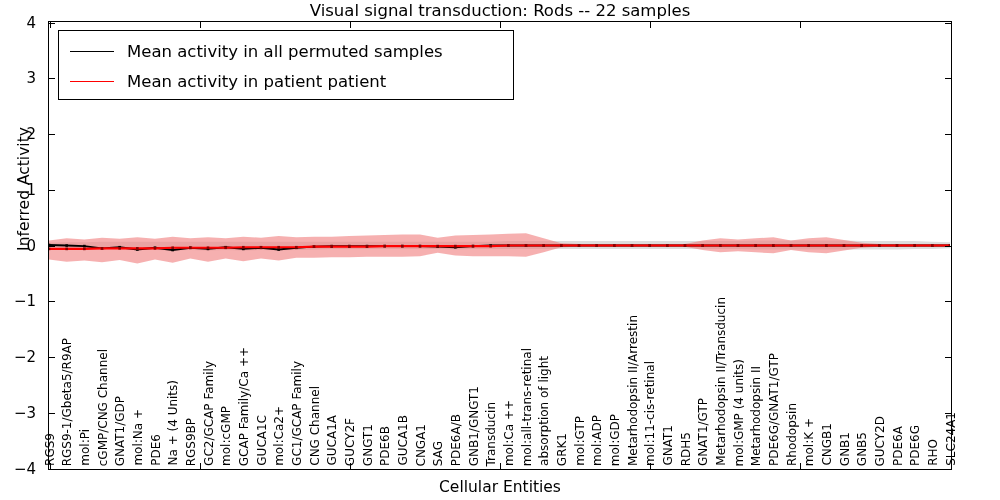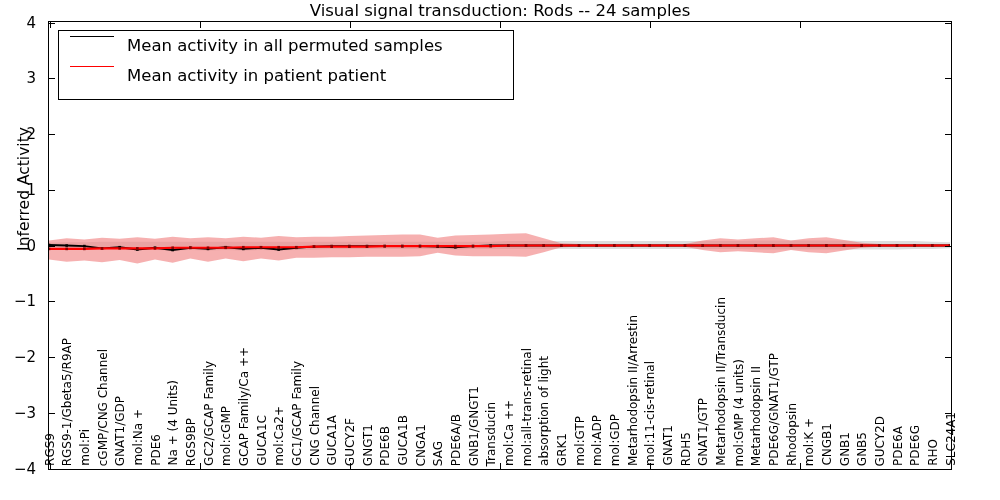--- a/index.html
+++ b/index.html
@@ -42,32 +42,32 @@
   #xlabel{
     position:absolute;left:0;top:478px;width:1000px;text-align:center;font-size:15.5px;
   }
 
   
   #legend{
     position:absolute;left:58px;top:30px;width:456px;height:70px;
     border:1.6px solid #000;background:#fff;box-sizing:border-box;
     padding:5px 0 0 0;
   }
-  .leg-row{display:flex;align-items:flex-start;height:30px;padding-left:11px;}
+  .leg-row{display:flex;align-items:center;height:30px;padding-left:11px;}
   .leg-swatch{width:44px;height:0;margin-right:13px;flex:0 0 44px;}
   .leg-text{font-size:16.5px;white-space:nowrap;}
 
   svg{display:block;}
 </style>
 </head>
 <body>
 
 <div id="figure">
 
-  <div id="title">Visual signal transduction: Rods -- 24 samples</div>
+  <div id="title">Visual signal transduction: Rods -- 22 samples</div>
 
   <div id="ylabel">Inferred Activity</div>
   <div id="ytick-labels">
       <div class="ytl" style="top: 447.6px;">−4</div>
       <div class="ytl" style="top: 391.85px;">−3</div>
       <div class="ytl" style="top: 336.1px;">−2</div>
       <div class="ytl" style="top: 280.35px;">−1</div>
       <div class="ytl" style="top: 224.6px;">0</div>
       <div class="ytl" style="top: 168.85px;">1</div>
       <div class="ytl" style="top: 113.1px;">2</div>
@@ -272,20 +272,21 @@
       <div class="xtl" style="left: 772.933px;">CNGB1</div>
       <div class="xtl" style="left: 790.6px;">GNB1</div>
       <div class="xtl" style="left: 808.267px;">GNB5</div>
       <div class="xtl" style="left: 825.933px;">GUCY2D</div>
       <div class="xtl" style="left: 843.6px;">PDE6A</div>
       <div class="xtl" style="left: 861.267px;">PDE6G</div>
       <div class="xtl" style="left: 878.933px;">RHO</div>
       <div class="xtl" style="left: 896.6px;">SLC24A1</div>
     </div>
 
+  <div id="xlabel">Cellular Entities</div>
 
   <div id="legend">
     <div class="leg-row">
       <span class="leg-swatch" style="border-top: 1.8px solid rgb(0, 0, 0);"></span>
       <span class="leg-text">Mean activity in all permuted samples</span>
     </div>
     <div class="leg-row">
       <span class="leg-swatch" style="border-top: 1.8px solid rgb(255, 0, 0);"></span>
       <span class="leg-text">Mean activity in patient patient</span>
     </div>

